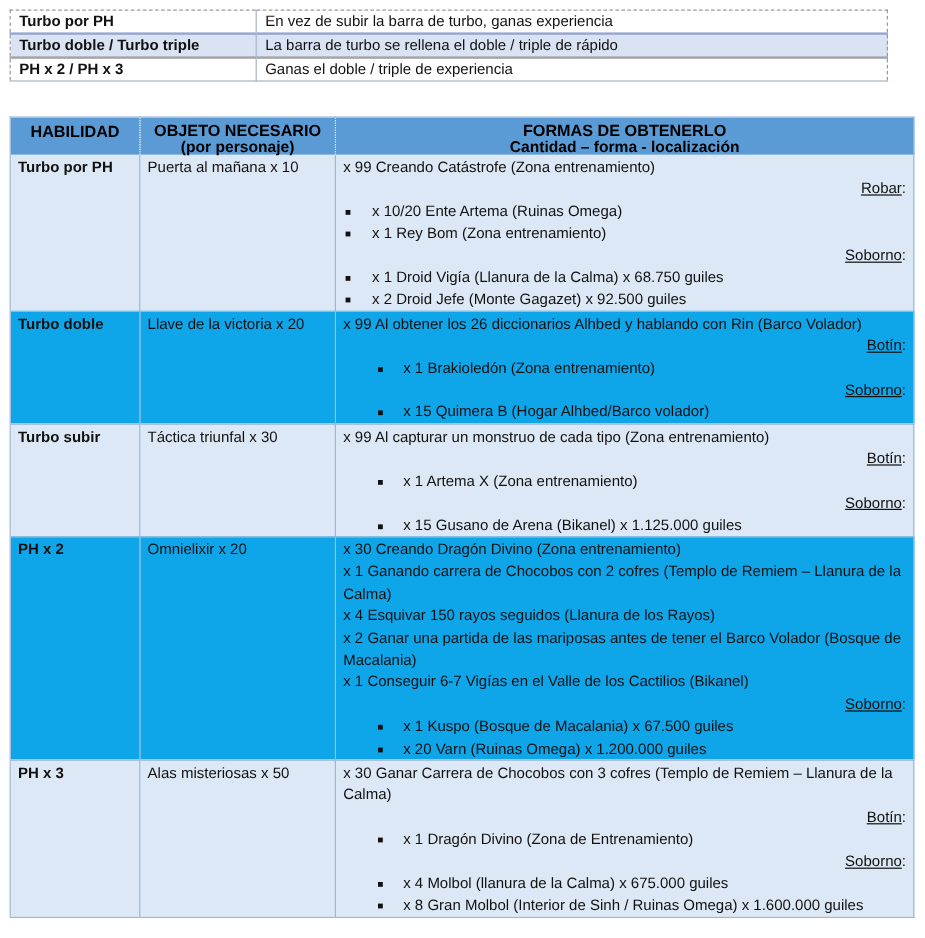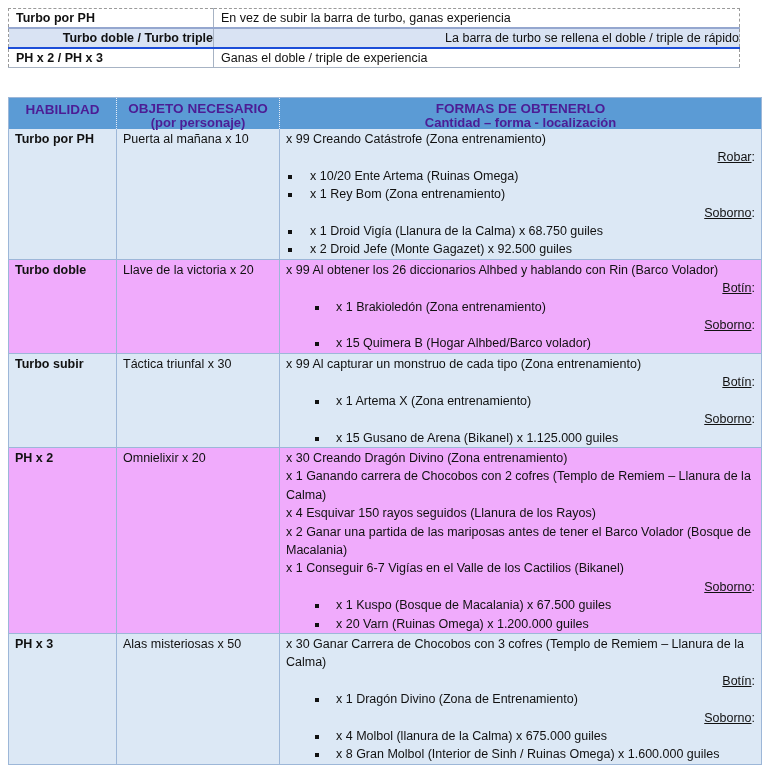--- a/index.html
+++ b/index.html
@@ -3,34 +3,34 @@
 <meta charset="utf-8">
 <style>
   html, body { margin:0; padding:0; background:#ffffff; }
   body { width:771px; height:782px; position:relative; overflow:hidden;
          font-family: "Liberation Sans", sans-serif; font-size:12.5px; color:#111; }
   .t1 { position:absolute; left:8px; top:8px; width:732px; border-collapse:collapse;
         border:1px dashed #9a9a9a; }
   .t1 td { height:18px; padding:0 0 0 7px; font-size:12.5px; line-height:18px;
            border-bottom:1px solid #a7b3c4; white-space:nowrap; }
   .t1 td.c1 { width:197px; font-weight:bold; border-right:1px solid #a7b3c4; }
-  .t1 tr.alt td { background:#d9e3f3; border-top:2px solid #95a7cf; border-bottom:2px solid #1d4ed8;text-align:right; }
+  .t1 tr.alt td { background:#d9e3f3; border-top:2px solid #95a7cf; border-bottom:2px solid #a3a3a3; }
   .t2 { position:absolute; left:8px; top:97px; width:754px; border-collapse:collapse;
         border:1px solid #9db7d8; }
-  .t2 th { background:#5b9bd5; color:#4c1d95; vertical-align:top;
+  .t2 th { background:#5b9bd5; color:#000000; vertical-align:top;
            padding:2px 4px 1px; font-size:13.5px; font-weight:bold; line-height:17px;
            border-right:1px dotted #e6eef8; }
   .t2 th:last-child { border-right:none; }
   .t2 th .sub { display:block; font-size:13px; line-height:11px; font-weight:bold; }
   .t2 td { vertical-align:top; padding:1px 6px 0 6px; line-height:18.4px;
            border-right:1px solid #9db7d8; border-bottom:1px solid #9db7d8; }
   .t2 td.col1 { width:95px; font-weight:bold; }
   .t2 td.col2 { width:150px; }
   .t2 tr.band td { background:#dce8f5; }
-  .t2 tr.plain td { background:#f0abfc; }
+  .t2 tr.plain td { background:#0ea5e9; }
   .line { display:block; white-space:nowrap; }
   .line.wrap { white-space:normal; }
   .label { display:block;text-align:right; }
   .label u { text-decoration:underline; }
   .bul { display:block; position:relative; white-space:nowrap; }
   .bul .sq { display:inline-block; width:4px; height:4px; background:#111;
              position:absolute; top:8px; }
   .bul.l0 { padding-left:24px; }
   .bul.l0 .sq { left:2px; }
   .bul.l1 { padding-left:50px; }

